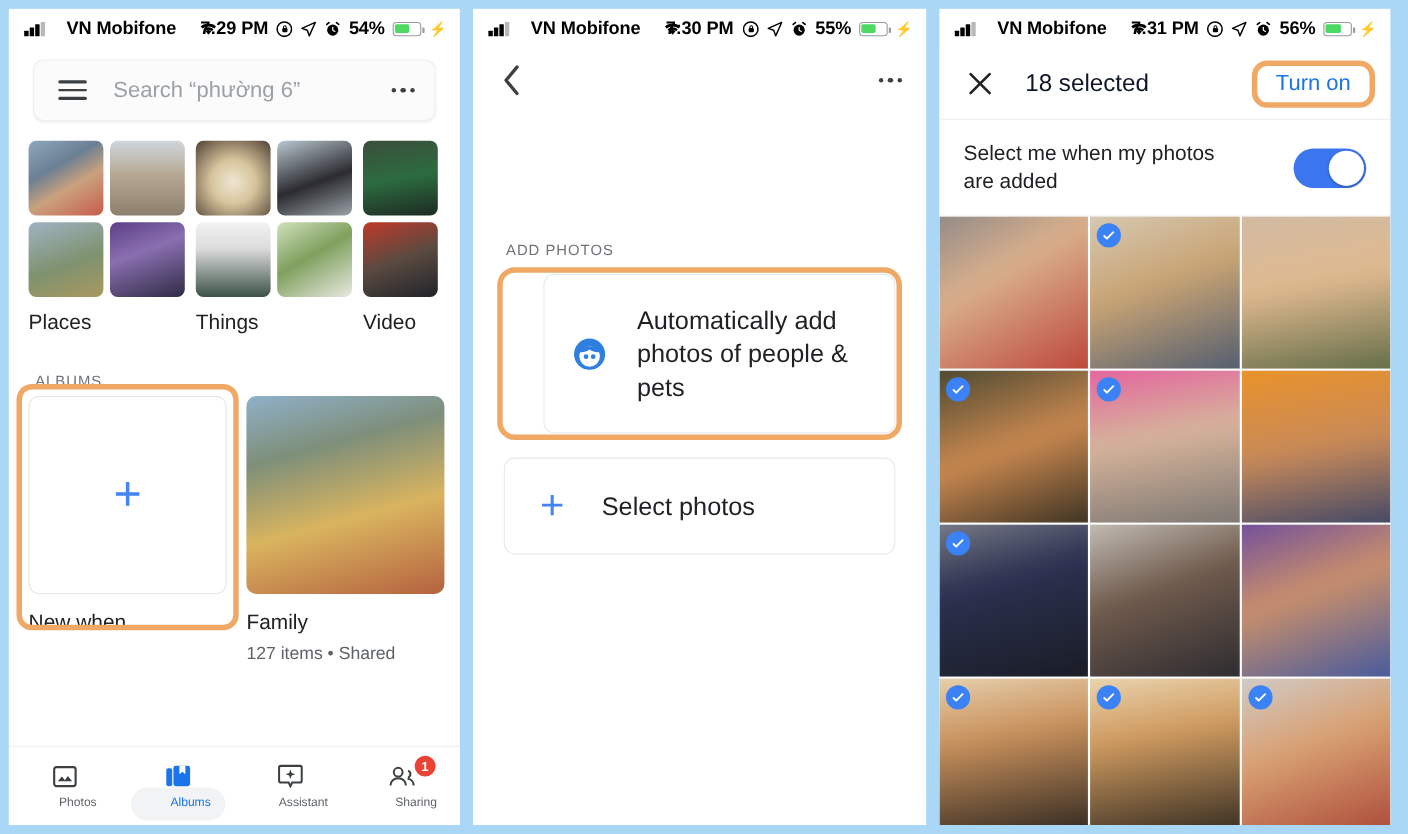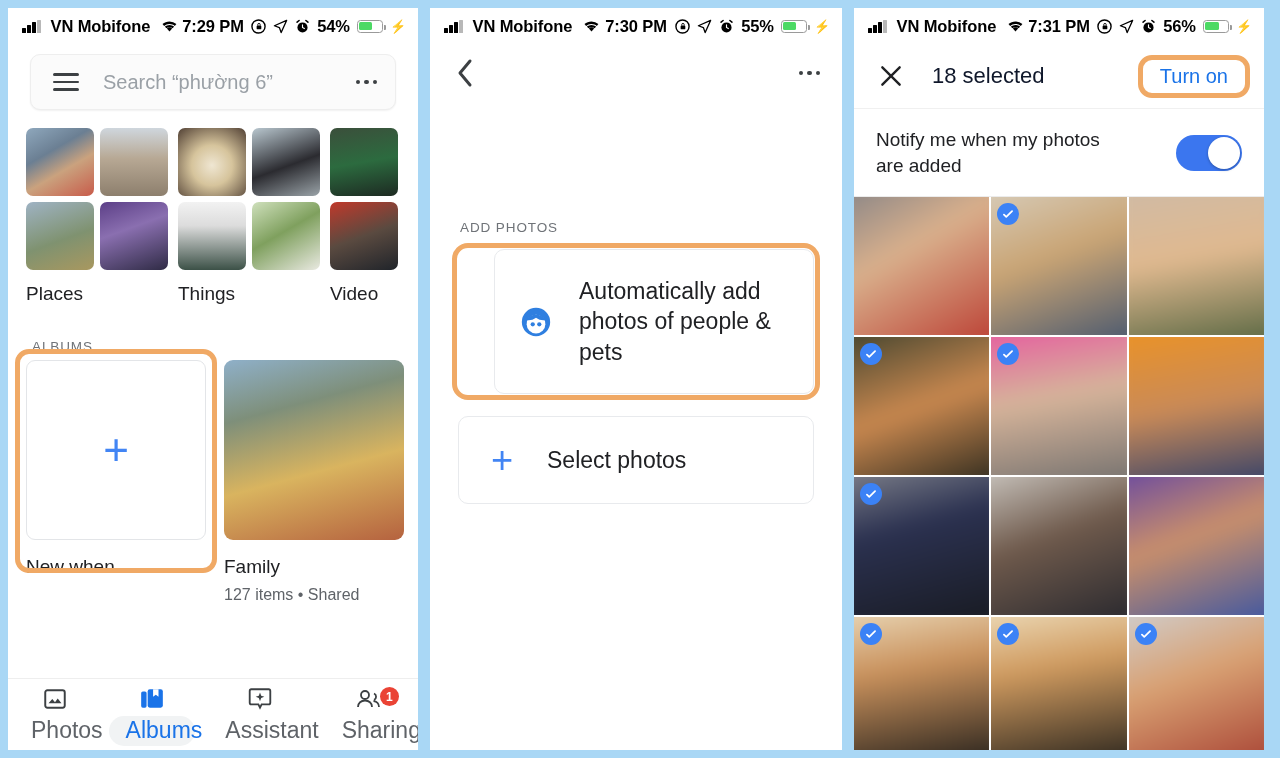--- a/index.html
+++ b/index.html
@@ -18,21 +18,21 @@
   #phone1 { left: 8px;   width: 410px; }
   #phone2 { left: 430px; width: 412px; }
   #phone3 { left: 854px; width: 410px; }
 
   
   .statusbar {
     height: 36px; display: flex; align-items: center;
     padding: 0 12px 0 14px; color: #000; font-size: 16.5px; font-weight: bold;
     letter-spacing: -0.1px; white-space: nowrap;
   }
-  .sb-left { display: flex; align-items: center; gap: 10px; }
+  .sb-left { display: flex; align-items: center; gap: 20px; }
   .bars { display: flex; align-items: flex-end; gap: 1.5px; height: 13px; }
   .bars i { width: 3.5px; background: #000; border-radius: 0.5px; display: block; }
   .bars i:nth-child(1){height:5px}.bars i:nth-child(2){height:8px}
   .bars i:nth-child(3){height:11px}.bars i:nth-child(4){height:13px;background:#b8b8b8}
   .carrier { font-size: 16.5px; font-weight: bold; }
   .sb-time { position: absolute; left: 0; right: 0; text-align: center;
              font-size: 16.5px; font-weight: bold; pointer-events: none; }
   .sb-right { margin-left: auto; display: flex; align-items: center; gap: 7px;
               position: relative; z-index: 2; }
   .pct { font-size: 16.5px; font-weight: bold; }
@@ -79,21 +79,21 @@
   .albtitle { margin-top: 16px; font-size: 19px; color:#202124; font-weight: 500; }
   .albmeta { margin-top: 8px; font-size: 16px; color:#5f6368; }
   .albthumb { width: 180px; height: 180px; border-radius: 9px; overflow: hidden;
               background:#ddd; }
 
   
   .tabbar { position:absolute; bottom:0; left:0; right:0; height:72px; background:#fff;
             border-top:1px solid #eeeeee; display:flex; }
   .tab { flex:1; display:flex; flex-direction:column; align-items:center;
          justify-content:center; gap:5px; position:relative; }
-  .tab .tl { font-size:23px; color:#5f6368;margin-left:23px; }
+  .tab .tl { font-size:11px; color:#5f6368;margin-left:23px; }
   .tab.active .tl { color:#1a73e8; }
   .tab .pill { position:absolute; left:50%; transform:translateX(-50%); bottom:4px;
                width:86px; height:30px; border-radius:15px; background:#f1f3f4; z-index:0; }
   .tab .ti, .tab .tl { position:relative; z-index:1; }
   .badge { position:absolute; top:8px; left:calc(50% + 10px); background:#ea4335;
            color:#fff; font-size:12px; font-weight:bold; width:19px; height:19px;
            border-radius:50%; display:flex; align-items:center; justify-content:center;
            z-index:3; }
 
   
@@ -437,21 +437,21 @@
           </svg>
       </span>
       <span class="p3count">18 selected</span>
       <span class="turnon-wrap">
         <span class="turnon-hl"></span>
         <span class="turnon">Turn on</span>
       </span>
     </div>
 
     <div class="notifyrow">
-      <span class="notifytext">Notify me when my photos are added</span>
+      <span class="notifytext">Select me when my photos are added</span>
       <span class="toggle"></span>
     </div>
 
     <div class="facegrid">
       <div class="facecell">
           <div class="img" style="background:linear-gradient(150deg,#7d7f86 0%,#d9b08c 40%,#b8332a 100%)"></div>
         </div>
       <div class="facecell">
           <div class="img" style="background:linear-gradient(160deg,#d9d2c4 0%,#c9a474 45%,#3a4f6e 100%)"></div>
           <span class="check">

